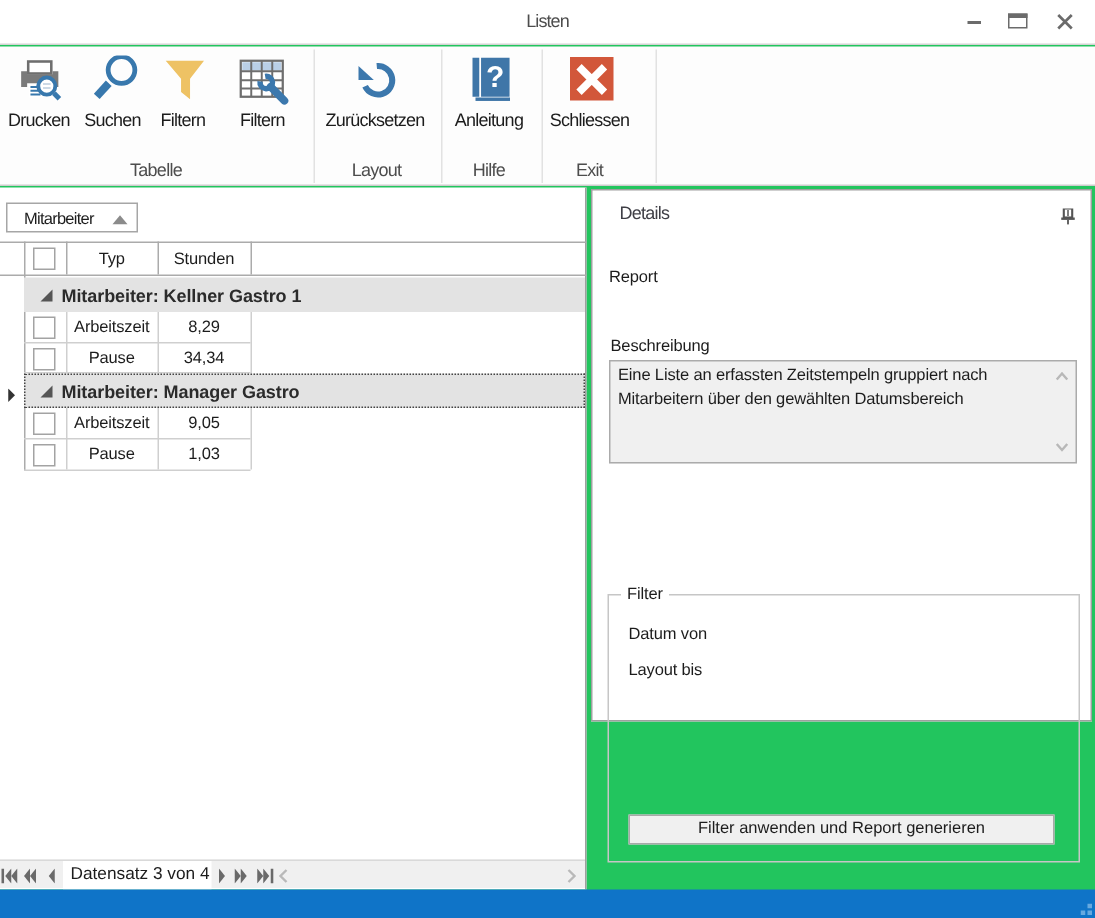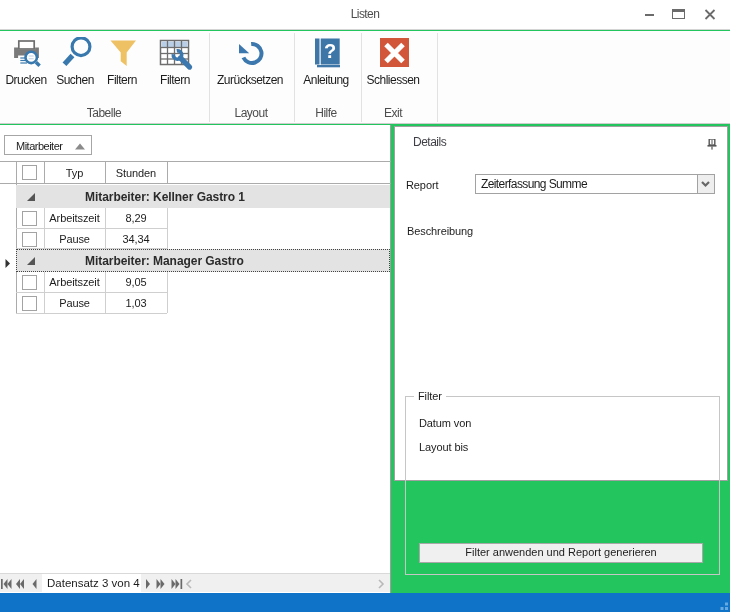--- a/index.html
+++ b/index.html
@@ -20,21 +20,21 @@
 .ricon { position:absolute; top:6px; }
 
 
 #grid { position:absolute; left:0; top:125px; width:391px; height:468px; background:#fff; border-right:1px solid #9e9e9e; font-size:11px; letter-spacing:-0.1px; }
 #grpbtn { position:absolute; left:4px; top:10px; width:88px; height:20px; border:1px solid #a6a6a6; background:#fff; color:#1c1c1c; }
 .cell { position:absolute; color:#1c1c1c; text-align:center; }
 .cb { position:absolute; width:15px; height:15px; background:#fff; border:1px solid #a3a3a3; }
 .vline { position:absolute; width:1px; background:#cfcfcf; }
 .hline { position:absolute; height:1px; background:#cfcfcf; }
 .grow { position:absolute; left:16px; width:374px; background:#e3e3e3; }
-.gtxt { position:absolute; white-space:nowrap; color:#2b2b2b; font-size:12px; font-weight:bold; letter-spacing:-0.05px;margin-left:44px; }
+.gtxt { position:absolute; white-space:nowrap; color:#2b2b2b; font-size:12px; font-weight:bold; letter-spacing:-0.05px; }
 
 
 #nav { position:absolute; left:0; top:448px; width:390px; height:19px; background:#f0f0f0; border-top:1px solid #d9d9d9;padding-left:13px; }
 #navbox { position:absolute; left:42px; top:0; width:99px; height:19px; background:#fff; color:#1c1c1c; font-size:11.5px; letter-spacing:0; }
 
 
 #panel { position:absolute; left:394px; top:126px; width:334px; height:355px; background:#fff; border:1px solid #a0a0a0; font-size:11px; letter-spacing:-0.1px; }
 .combo { position:absolute; background:#fff; border:1px solid #a2a2a2; font-size:12px; letter-spacing:-0.6px; color:#1c1c1c; }
 .combo .btn { position:absolute; right:0; top:0; bottom:0; width:17px; background:#eeeeee; border-left:1px solid #a2a2a2; }
 .lbl { position:absolute; color:#1c1c1c; white-space:nowrap; }
@@ -222,28 +222,31 @@
 <div id="panel">
   <div class="txt" style="left:18px;top:8px;font-size:12px;letter-spacing:-0.5px;color:#3f3f46">Details</div>
   <svg class="abs" style="left:312px;top:12px" width="10" height="11" viewBox="0 0 10 11">
     <rect x="2.2" y="0" width="5.6" height="6" fill="none" stroke="#555" stroke-width="1.4"></rect>
     <line x1="5" y1="1" x2="5" y2="5" stroke="#555" stroke-width="1"></line>
     <rect x="0.5" y="6" width="9" height="1.6" fill="#555"></rect>
     <rect x="4.4" y="7.6" width="1.2" height="3" fill="#555"></rect>
   </svg>
 
   <div class="lbl" style="left:11px;top:52px">Report</div>
-  <div class="combo" style="left:80px;top:47px;width:240px;height:20px">
-    <span style="position:absolute;left:5px;top:2px">Zeiterfassung Summe</span>
-    <div class="btn"><svg width="15" height="18" viewBox="0 0 15 18">
-            <path d="M4 7 L7.5 10.5 L11 7" fill="none" stroke="#666" stroke-width="2.2"></path>
-          </svg></div>
+
+  <div class="lbl" style="left:12px;top:98px">Beschreibung</div>
+  <div class="abs" style="left:11px;top:113px;width:312px;height:69px;background:#f0f0f0;border:1px solid #ababab;color:#1c1c1c">
+    <div style="position:absolute;left:5px;top:1px;line-height:16px">Eine Liste an erfassten Zeitstempeln gruppiert nach<br>Mitarbeitern über den gewählten Datumsbereich</div>
+    <svg style="position:absolute;right:4px;top:6px" width="10" height="8" viewBox="0 0 10 8">
+          <path d="M1.5 6 L5 2 L8.5 6" fill="none" stroke="#b8b8b8" stroke-width="1.6"></path>
+        </svg>
+    <svg style="position:absolute;right:4px;bottom:6px" width="10" height="8" viewBox="0 0 10 8">
+          <path d="M1.5 2 L5 6 L8.5 2" fill="none" stroke="#b8b8b8" stroke-width="1.6"></path>
+        </svg>
   </div>
-
-  <div class="lbl" style="left:12px;top:98px">Beschreibung</div>
 
   <div class="abs" style="left:10px;top:269px;width:315px;height:179px;border:1px solid #c6c6c6"></div>
   <div class="abs" style="left:19px;top:263px;background:#fff;padding:0 4px;color:#1c1c1c">Filter</div>
 
   <div class="lbl" style="left:24px;top:290px">Datum von</div>
   <div class="lbl" style="left:24px;top:314px">Layout bis</div>
 
   <div class="abs" style="left:24px;top:416px;width:284px;height:20px;background:#f0f0f0;border:1px solid #a8a8a8;color:#1c1c1c;text-align:center;line-height:17px;letter-spacing:0">Filter anwenden und Report generieren</div>
 </div>
 

